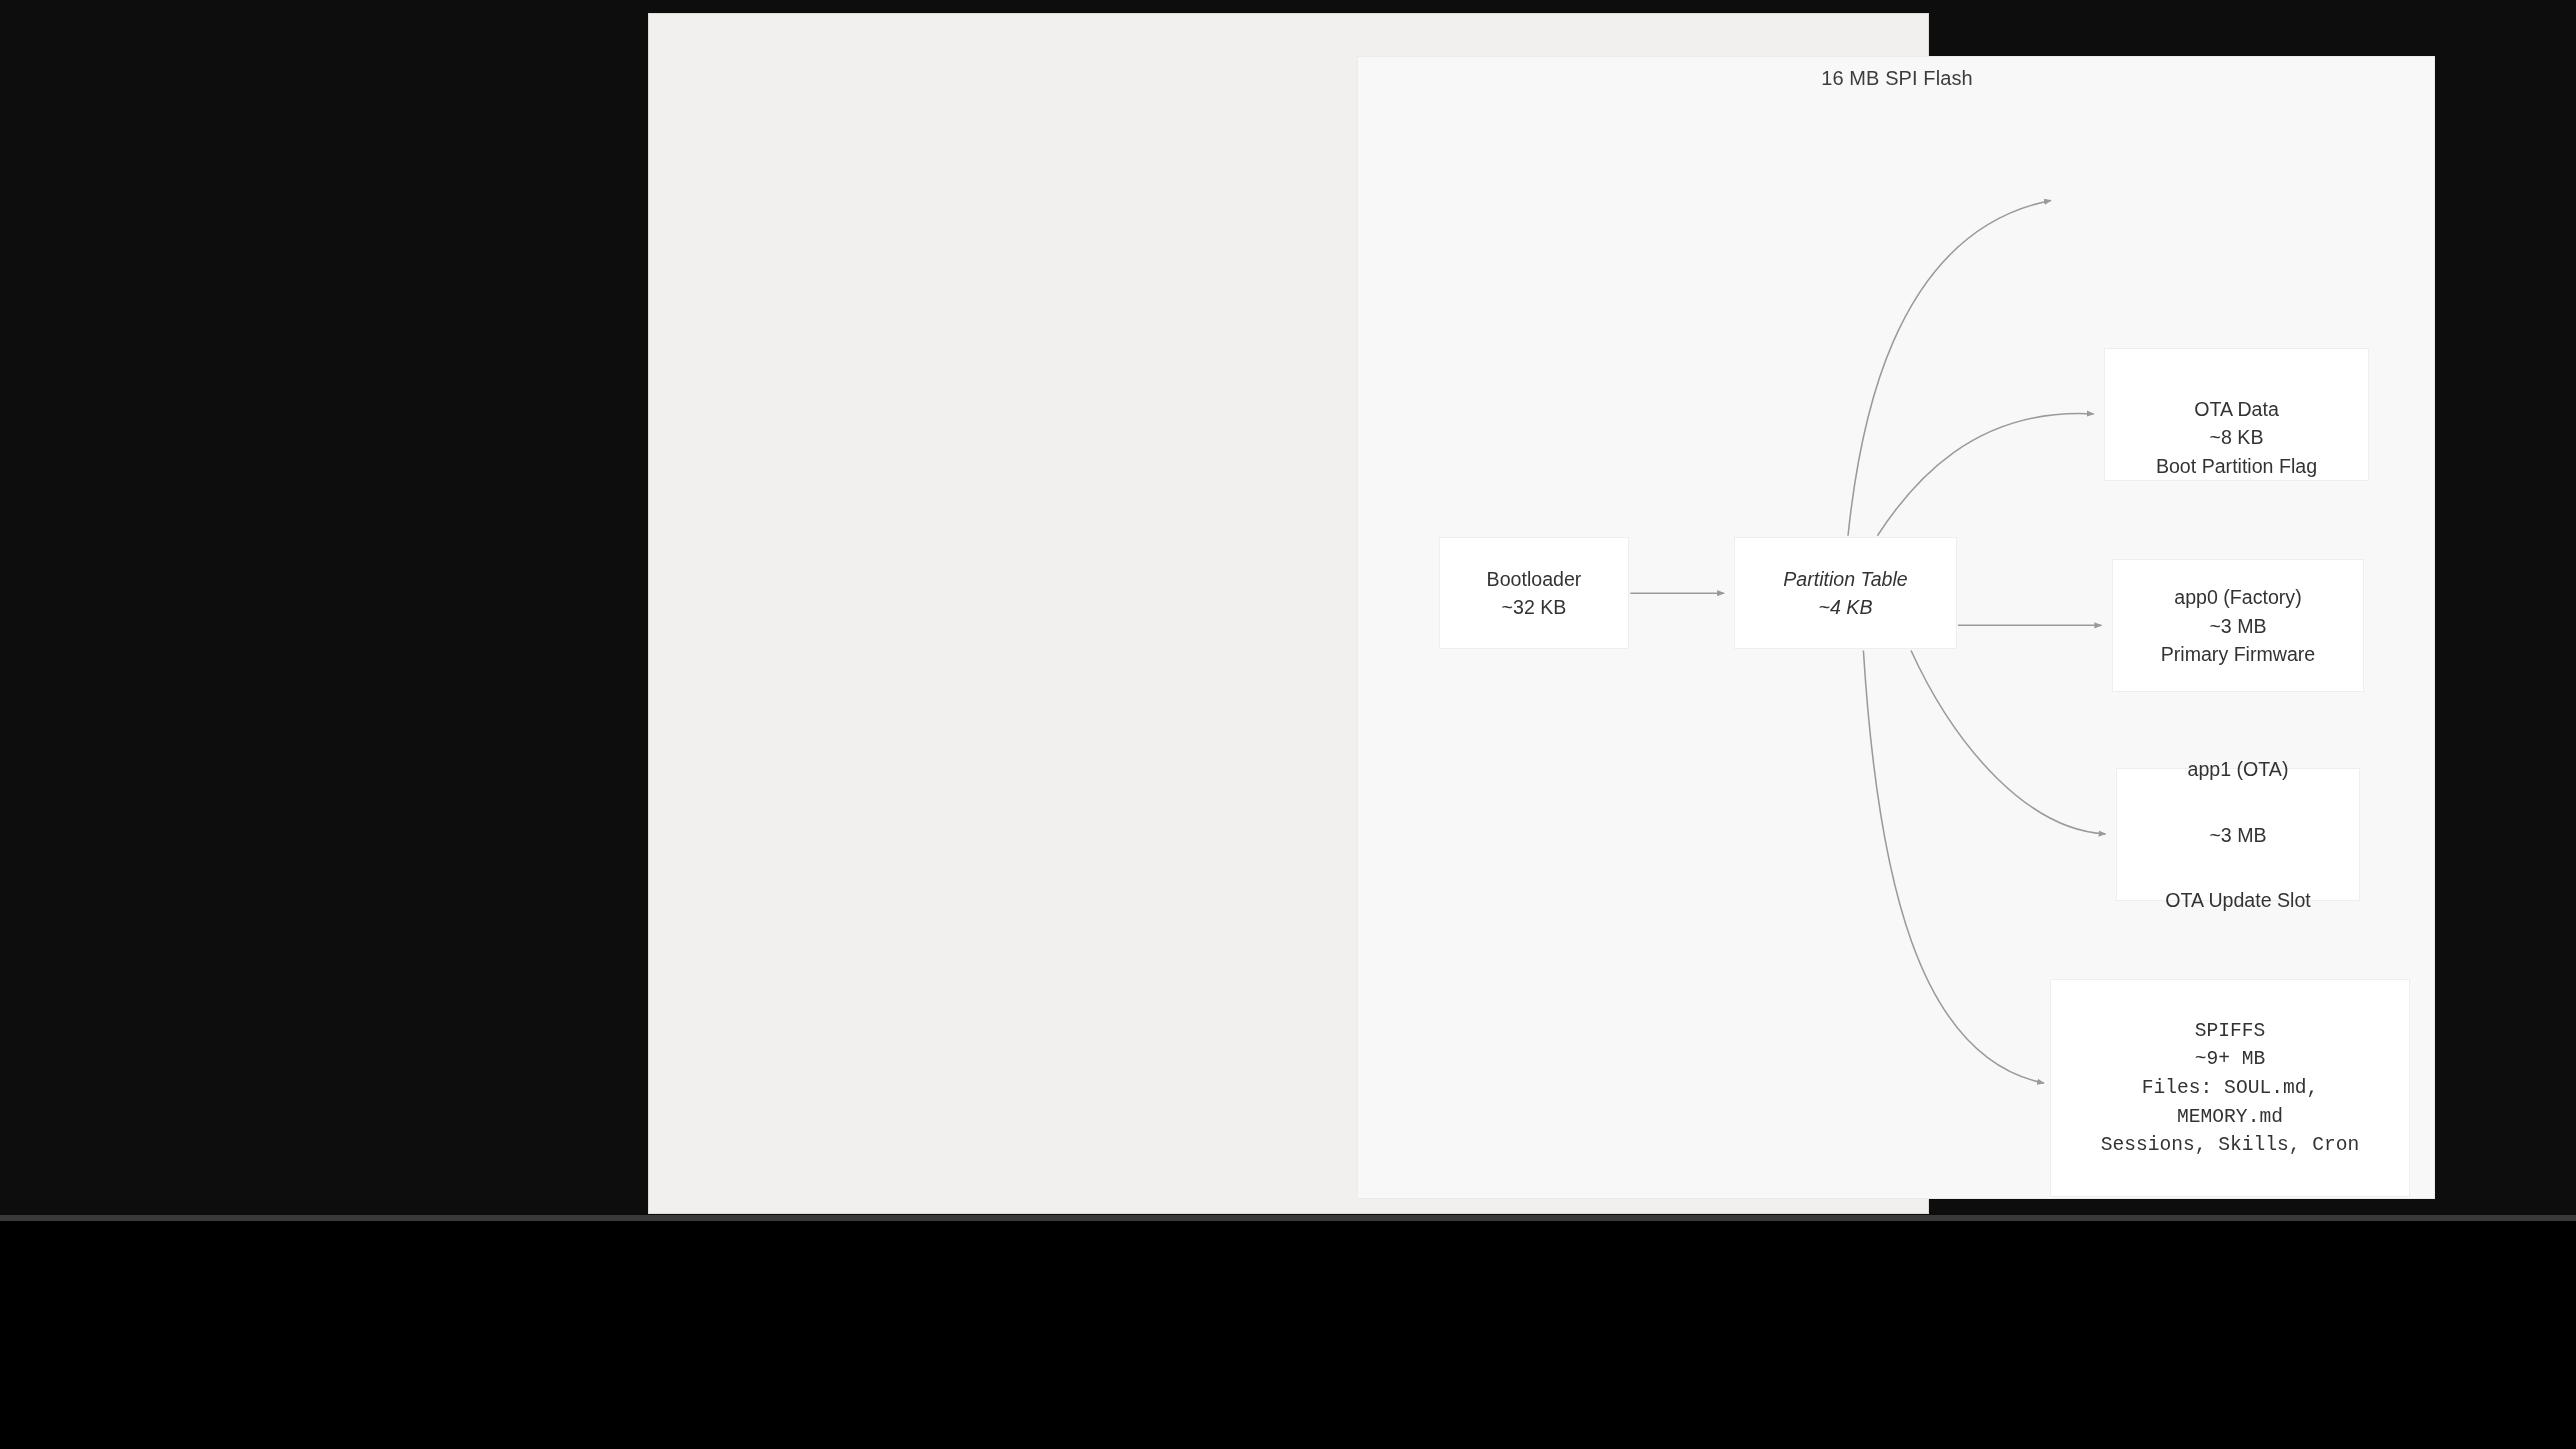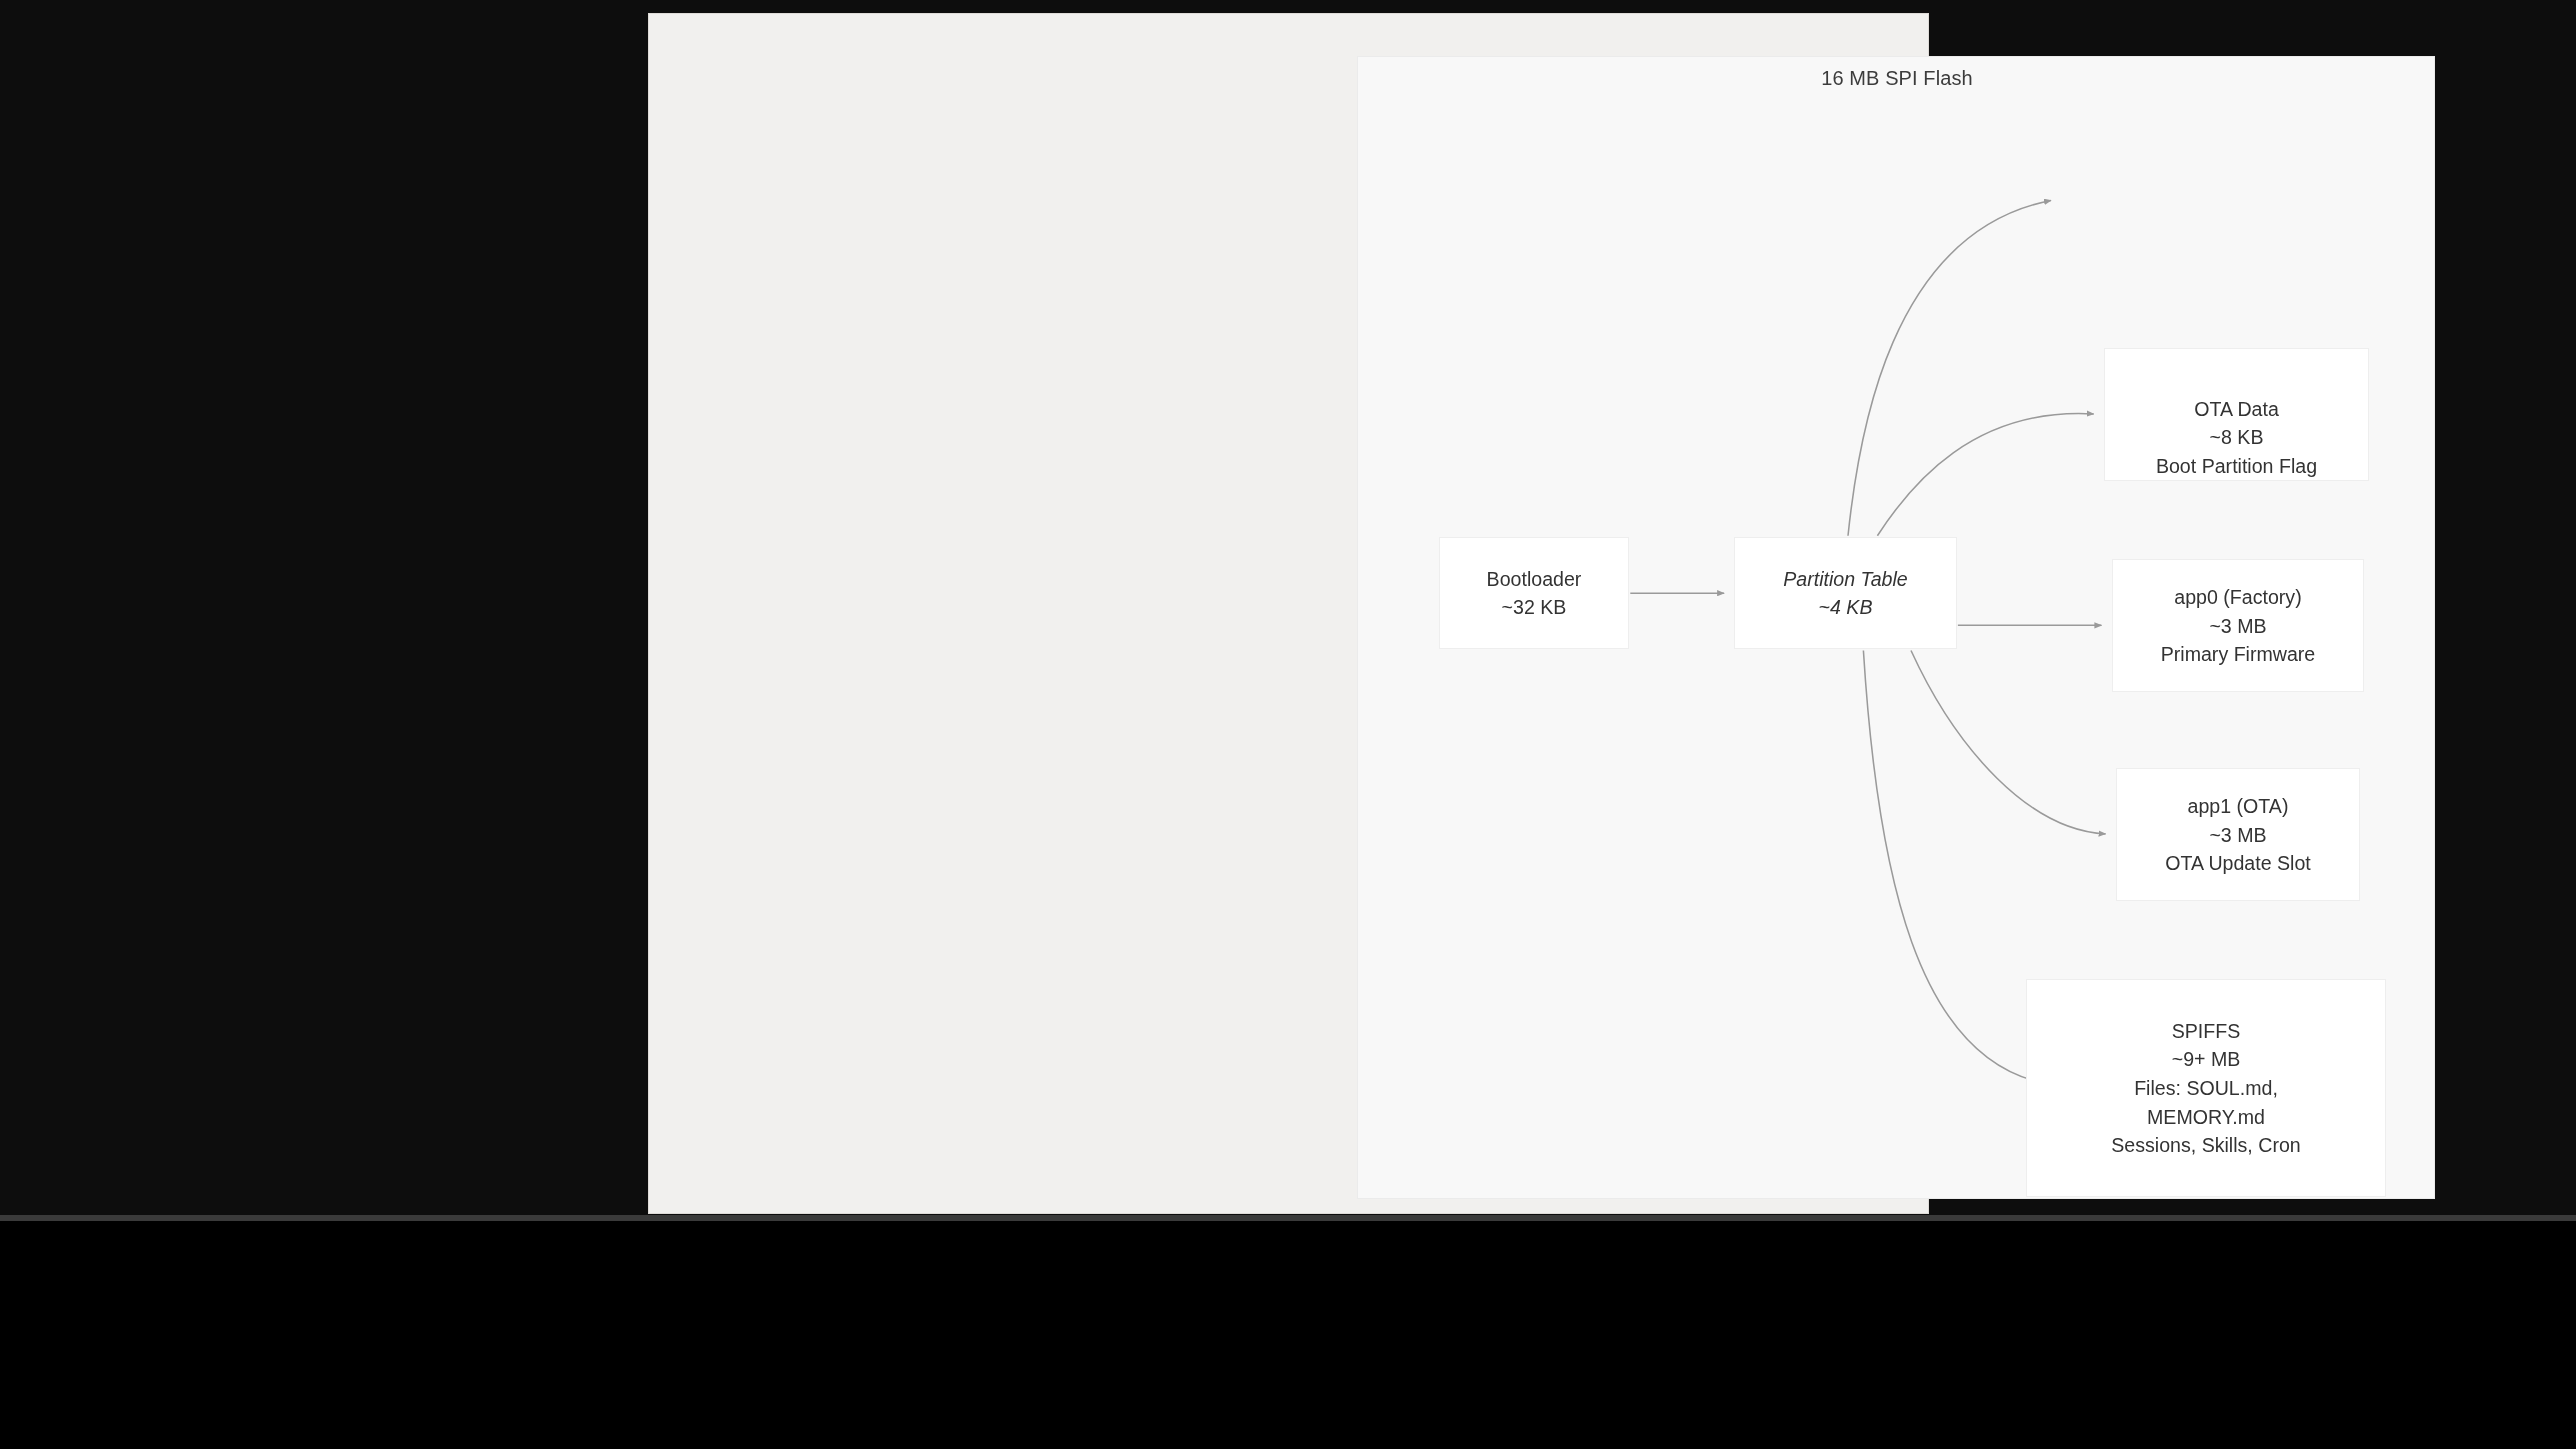--- a/index.html
+++ b/index.html
@@ -55,22 +55,22 @@
     box-shadow:0 0 0 0 rgba(0,0,0,0);
   }
   .node .line { display:block; white-space:nowrap; }
 
   
   #node-bootloader  { left:81px;  top:480px;  width:190px; height:112px; }
   #node-partition   { left:376px;  top:480px;  width:223px; height:112px;font-style:italic; }
   #node-nvs         { left:704px; top:77px;  width:349px; height:133px; }
   #node-otadata     { left:746px; top:291px;  width:265px; height:133px;justify-content:flex-end; }
   #node-app0        { left:754px; top:502px;  width:252px; height:133px; }
-  #node-app1        { left:758px; top:711px; width:244px; height:133px; }
-  #node-spiffs      { left:668px;  top:922px; width:360px; height:218px; }
+  #node-app1        { left:758px; top:711px; width:244px; height:133px;gap:37px; }
+  #node-spiffs      { left:692px;  top:922px; width:360px; height:218px;font-family:Liberation Mono, monospace; }
 </style>
 </head>
 <body>
 
 <div id="root">
 
   <div id="viewport">
 
     <div id="page-panel">
 

